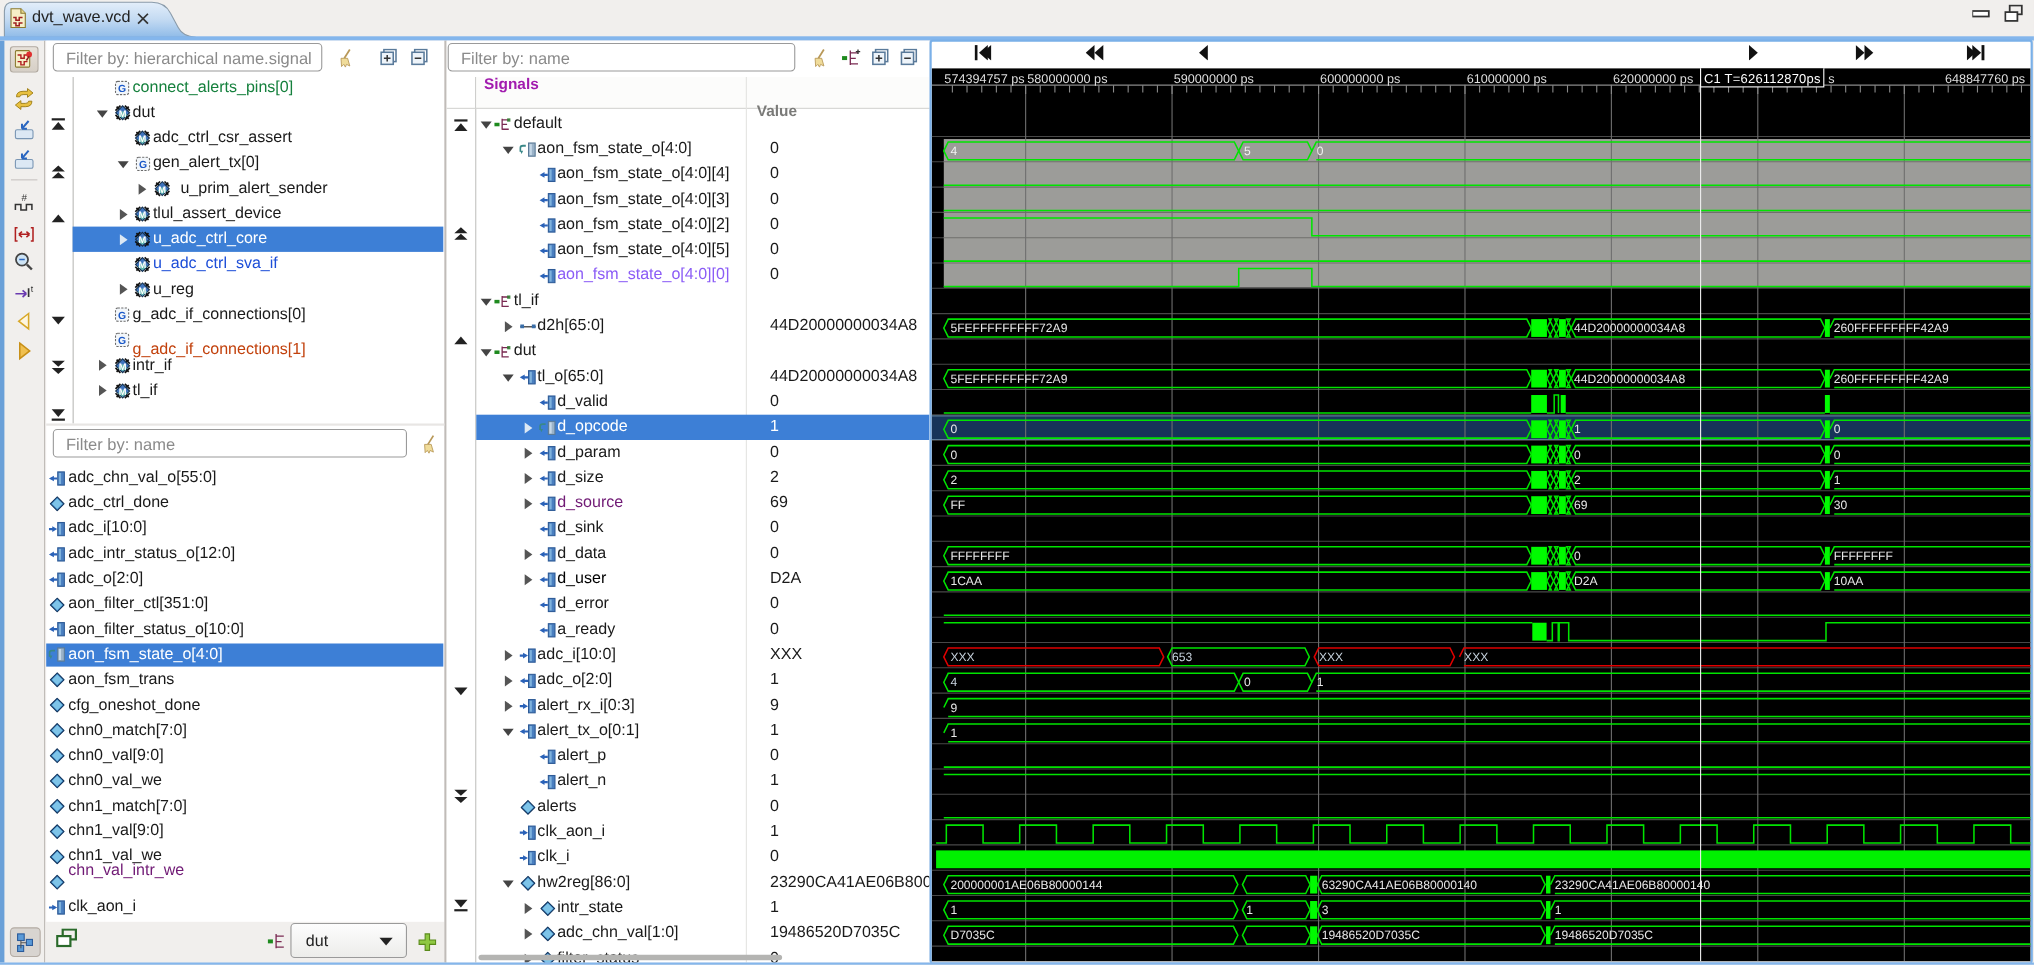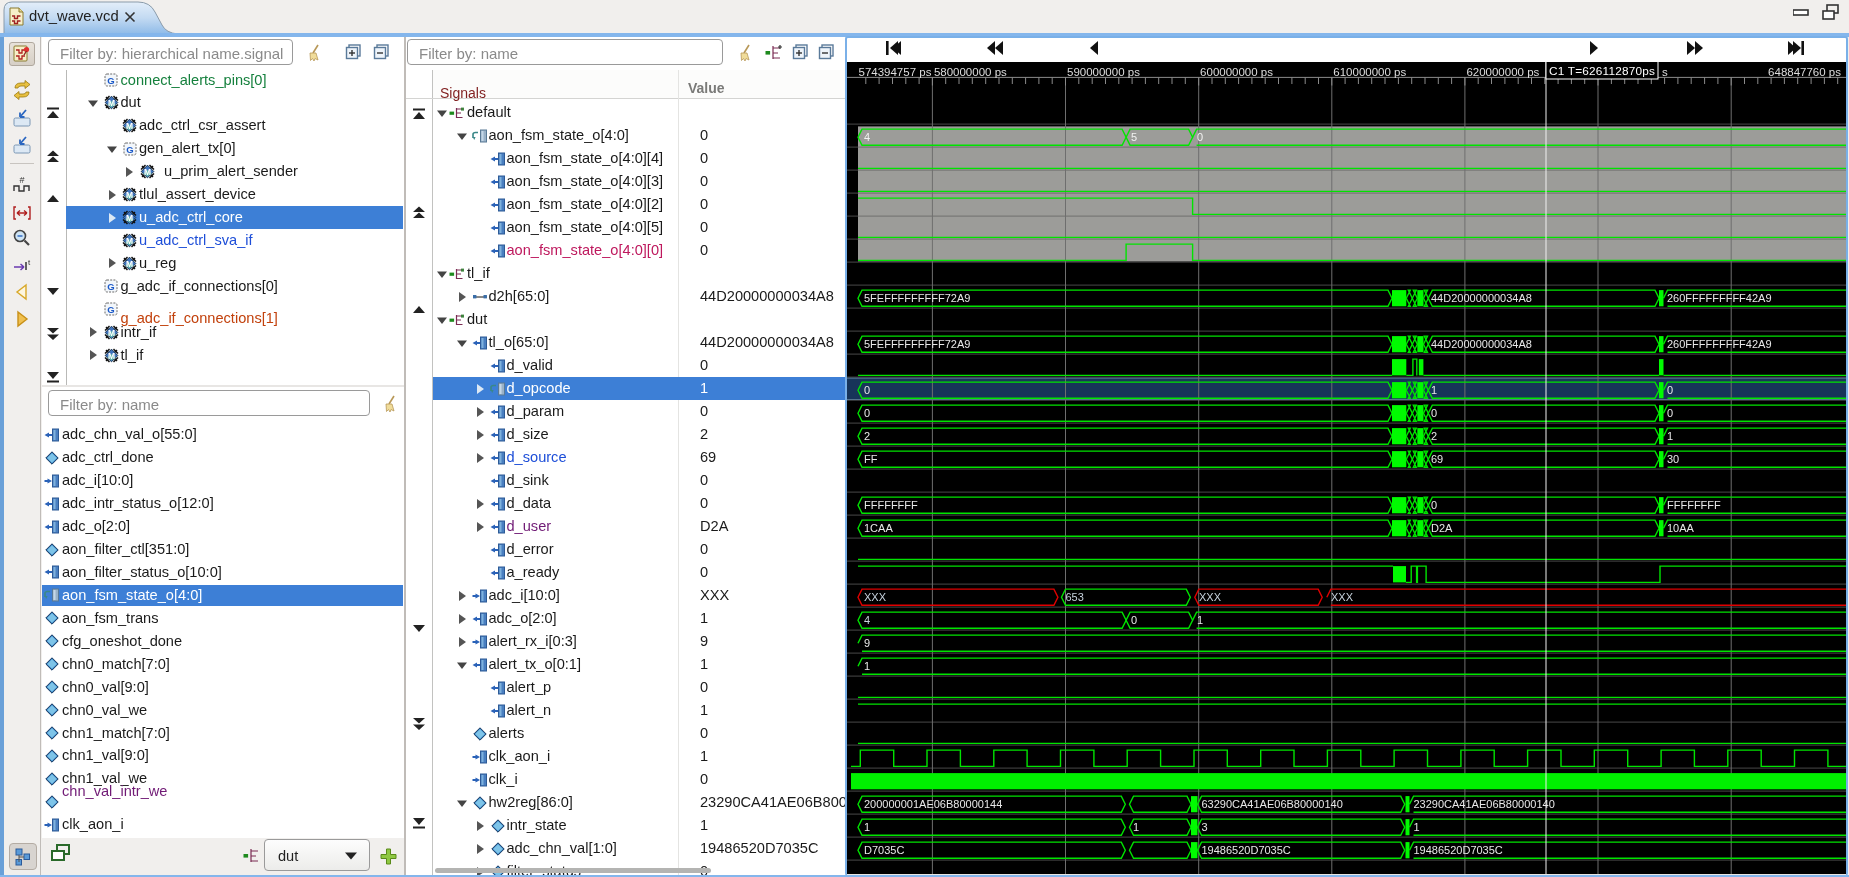--- a/index.html
+++ b/index.html
@@ -48,22 +48,22 @@
 <div class="abs" style="left:404px;top:37px;width:2px;height:838px;background:#c0bcb8"></div>
 <div class="abs" style="left:66px;top:70px;width:1px;height:315px;background:#b9b9b7"></div>
 <div class="abs" style="left:42px;top:385px;width:362px;height:2px;background:#e8e6e4"></div>
 
 <div class="abs" style="left:406px;top:37px;width:439px;height:838px;background:#fff"></div>
 <div class="abs" style="left:432px;top:70px;width:1px;height:805px;background:#c2c2c0"></div>
 
 <div class="abs" style="left:433px;top:70px;width:412px;height:28px;background:#fcfcfb"></div>
 <div class="abs" style="left:406px;top:98px;width:439px;height:1px;background:#d4d4d2"></div>
 <div class="abs" style="left:678px;top:70px;width:1px;height:805px;background:#e4e4e2"></div>
-<div class="abs" style="left:440px;top:85px;font-size:14px;font-weight:normal;color:#7f1d1d">Signals</div>
-<div class="abs" style="left:688px;top:80px;font-size:14px;font-weight:bold;color:#7a7a78">Value</div>
+<div class="abs" style="left:440px;top:68px;font-size:14px;font-weight:bold;color:#a21caf">Signals</div>
+<div class="abs" style="left:688px;top:92px;font-size:14px;font-weight:bold;color:#7a7a78">Value</div>
 
 <div class="abs input" style="left:48px;top:39px;width:245px;height:26px"></div>
 <div class="abs ph" style="left:60px;top:45px">Filter by: hierarchical name.signal</div>
 <svg class="abs" style="left:306px;top:44px" width="17" height="18">
     <line x1="12" y1="1" x2="7" y2="9" stroke="#b89858" stroke-width="1.6"></line>
     <path d="M4,9 L10,9 L12,16 L9,14.5 L8,17 L6.5,14.5 L4.5,16.5 Z" fill="#f0dc9a" stroke="#b89858" stroke-width="0.8"></path>
   </svg>
 <svg class="abs" style="left:345px;top:44px" width="17" height="17">
     <rect x="4" y="1" width="11" height="11" fill="#fff" stroke="#5a7a9a" stroke-width="1.4"></rect>
     <rect x="1.5" y="3.5" width="11" height="11" fill="#eef4fa" stroke="#5a7a9a" stroke-width="1.4"></rect>
@@ -516,21 +516,21 @@
       <rect x="9.5" y="2" width="2" height="10" fill="#7fb2dd"></rect>
       <path d="M0.5,7 L5,4.4 L5,6 L8,6 L8,8 L5,8 L5,9.6 Z" fill="#2a62b8"></path>
     </svg>
 <div class="abs txt" style="left:506.5px;top:218.1px;color:#1a1a1a">aon_fsm_state_o[4:0][5]</div>
 <div class="abs txt" style="left:700px;top:218.1px;color:#1a1a1a">0</div>
 <svg class="abs" style="left:490px;top:243.6px" width="16" height="14">
       <rect x="8.5" y="1" width="6" height="12" fill="#4a7fc0" stroke="#2d5a96"></rect>
       <rect x="9.5" y="2" width="2" height="10" fill="#7fb2dd"></rect>
       <path d="M0.5,7 L5,4.4 L5,6 L8,6 L8,8 L5,8 L5,9.6 Z" fill="#2a62b8"></path>
     </svg>
-<div class="abs txt" style="left:506.5px;top:241.1px;color:#be185d">aon_fsm_state_o[4:0][0]</div>
+<div class="abs txt" style="left:506.5px;top:241.1px;color:#8b5cf6">aon_fsm_state_o[4:0][0]</div>
 <div class="abs txt" style="left:700px;top:241.1px;color:#1a1a1a">0</div>
 <svg class="abs" style="left:436px;top:269.6px" width="12" height="9">
       <path d="M1,1.5 L11,1.5 L6,8 Z" fill="#444"></path>
     </svg>
 <svg class="abs" style="left:449px;top:266.6px" width="16" height="14">
       <rect x="0.5" y="5.6" width="4.6" height="3.2" fill="#1e8a1e"></rect>
       <path d="M7.5,2 L7.5,12 M7.5,3 L13.5,3 M7.5,7 L12,7 M7.5,11.5 L13.5,11.5" stroke="#7a2a52" stroke-width="1.2" fill="none"></path>
       <rect x="12" y="1.6" width="3" height="3" fill="#2e7a2e" opacity="0.9"></rect>
     </svg>
 <div class="abs txt" style="left:467.0px;top:264.1px;color:#1a1a1a">tl_if</div>
@@ -603,21 +603,21 @@
 <div class="abs txt" style="left:506.5px;top:425.1px;color:#1a1a1a">d_size</div>
 <div class="abs txt" style="left:700px;top:425.1px;color:#1a1a1a">2</div>
 <svg class="abs" style="left:475px;top:451.6px" width="10" height="12">
       <path d="M2,1 L9,6 L2,11 Z" fill="#555"></path>
     </svg>
 <svg class="abs" style="left:490px;top:450.6px" width="16" height="14">
       <rect x="8.5" y="1" width="6" height="12" fill="#4a7fc0" stroke="#2d5a96"></rect>
       <rect x="9.5" y="2" width="2" height="10" fill="#7fb2dd"></rect>
       <path d="M0.5,7 L5,4.4 L5,6 L8,6 L8,8 L5,8 L5,9.6 Z" fill="#2a62b8"></path>
     </svg>
-<div class="abs txt" style="left:506.5px;top:448.1px;color:#1d4ed8">d_source</div>
+<div class="abs txt" style="left:506.5px;top:448.1px;color:#701a75">d_source</div>
 <div class="abs txt" style="left:700px;top:448.1px;color:#1a1a1a">69</div>
 <svg class="abs" style="left:490px;top:473.6px" width="16" height="14">
       <rect x="8.5" y="1" width="6" height="12" fill="#4a7fc0" stroke="#2d5a96"></rect>
       <rect x="9.5" y="2" width="2" height="10" fill="#7fb2dd"></rect>
       <path d="M0.5,7 L5,4.4 L5,6 L8,6 L8,8 L5,8 L5,9.6 Z" fill="#2a62b8"></path>
     </svg>
 <div class="abs txt" style="left:506.5px;top:471.1px;color:#1a1a1a">d_sink</div>
 <div class="abs txt" style="left:700px;top:471.1px;color:#1a1a1a">0</div>
 <svg class="abs" style="left:475px;top:497.6px" width="10" height="12">
       <path d="M2,1 L9,6 L2,11 Z" fill="#555"></path>
@@ -630,21 +630,21 @@
 <div class="abs txt" style="left:506.5px;top:494.1px;color:#1a1a1a">d_data</div>
 <div class="abs txt" style="left:700px;top:494.1px;color:#1a1a1a">0</div>
 <svg class="abs" style="left:475px;top:520.6px" width="10" height="12">
       <path d="M2,1 L9,6 L2,11 Z" fill="#555"></path>
     </svg>
 <svg class="abs" style="left:490px;top:519.6px" width="16" height="14">
       <rect x="8.5" y="1" width="6" height="12" fill="#4a7fc0" stroke="#2d5a96"></rect>
       <rect x="9.5" y="2" width="2" height="10" fill="#7fb2dd"></rect>
       <path d="M0.5,7 L5,4.4 L5,6 L8,6 L8,8 L5,8 L5,9.6 Z" fill="#2a62b8"></path>
     </svg>
-<div class="abs txt" style="left:506.5px;top:517.1px;color:#701a75">d_user</div>
+<div class="abs txt" style="left:506.5px;top:517.1px;color:#000000">d_user</div>
 <div class="abs txt" style="left:700px;top:517.1px;color:#1a1a1a">D2A</div>
 <svg class="abs" style="left:490px;top:542.6px" width="16" height="14">
       <rect x="8.5" y="1" width="6" height="12" fill="#4a7fc0" stroke="#2d5a96"></rect>
       <rect x="9.5" y="2" width="2" height="10" fill="#7fb2dd"></rect>
       <path d="M0.5,7 L5,4.4 L5,6 L8,6 L8,8 L5,8 L5,9.6 Z" fill="#2a62b8"></path>
     </svg>
 <div class="abs txt" style="left:506.5px;top:540.1px;color:#1a1a1a">d_error</div>
 <div class="abs txt" style="left:700px;top:540.1px;color:#1a1a1a">0</div>
 <svg class="abs" style="left:490px;top:565.6px" width="16" height="14">
       <rect x="8.5" y="1" width="6" height="12" fill="#4a7fc0" stroke="#2d5a96"></rect>

